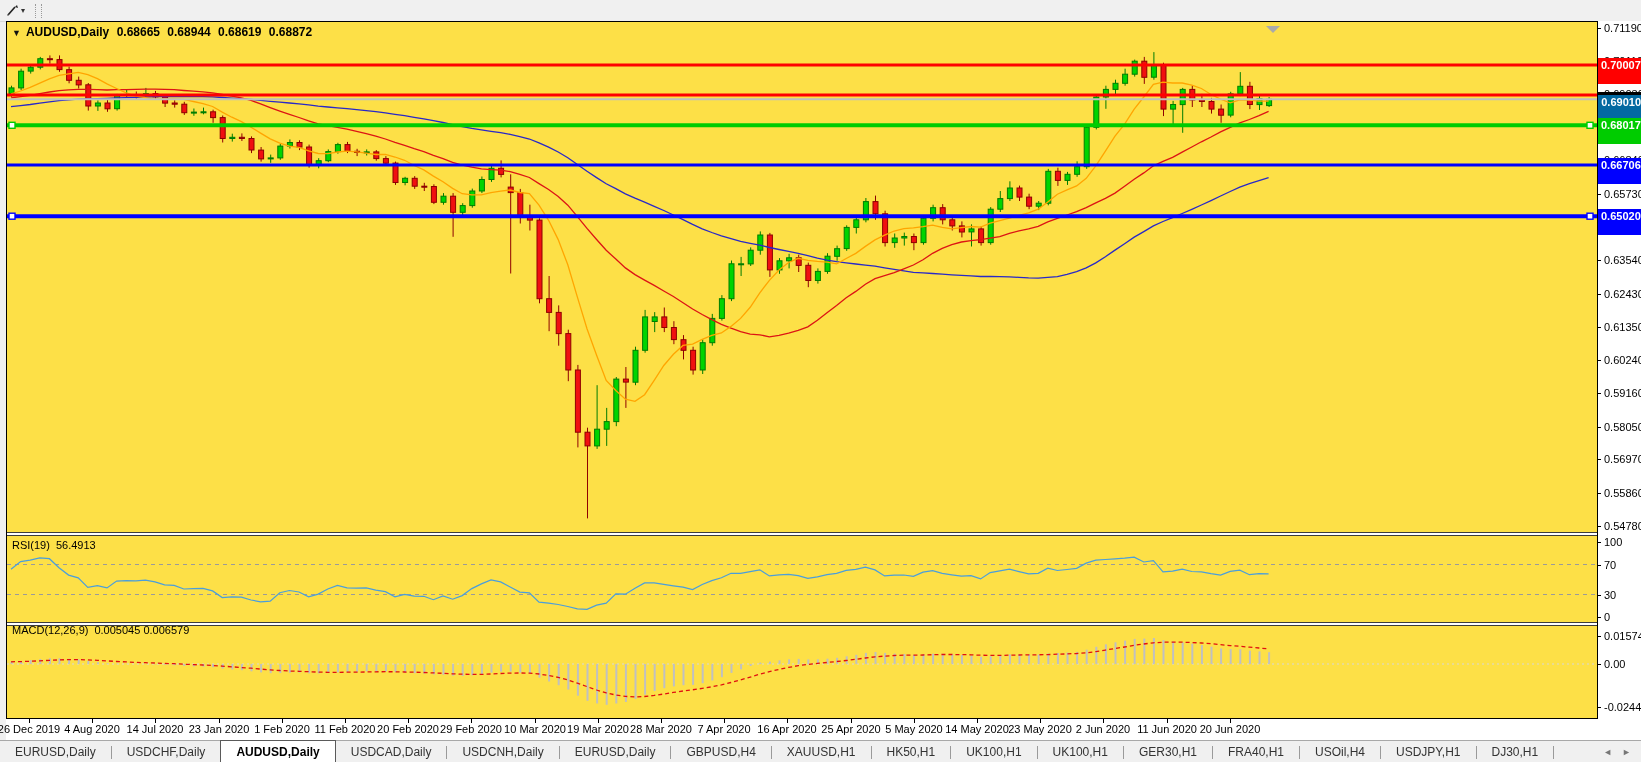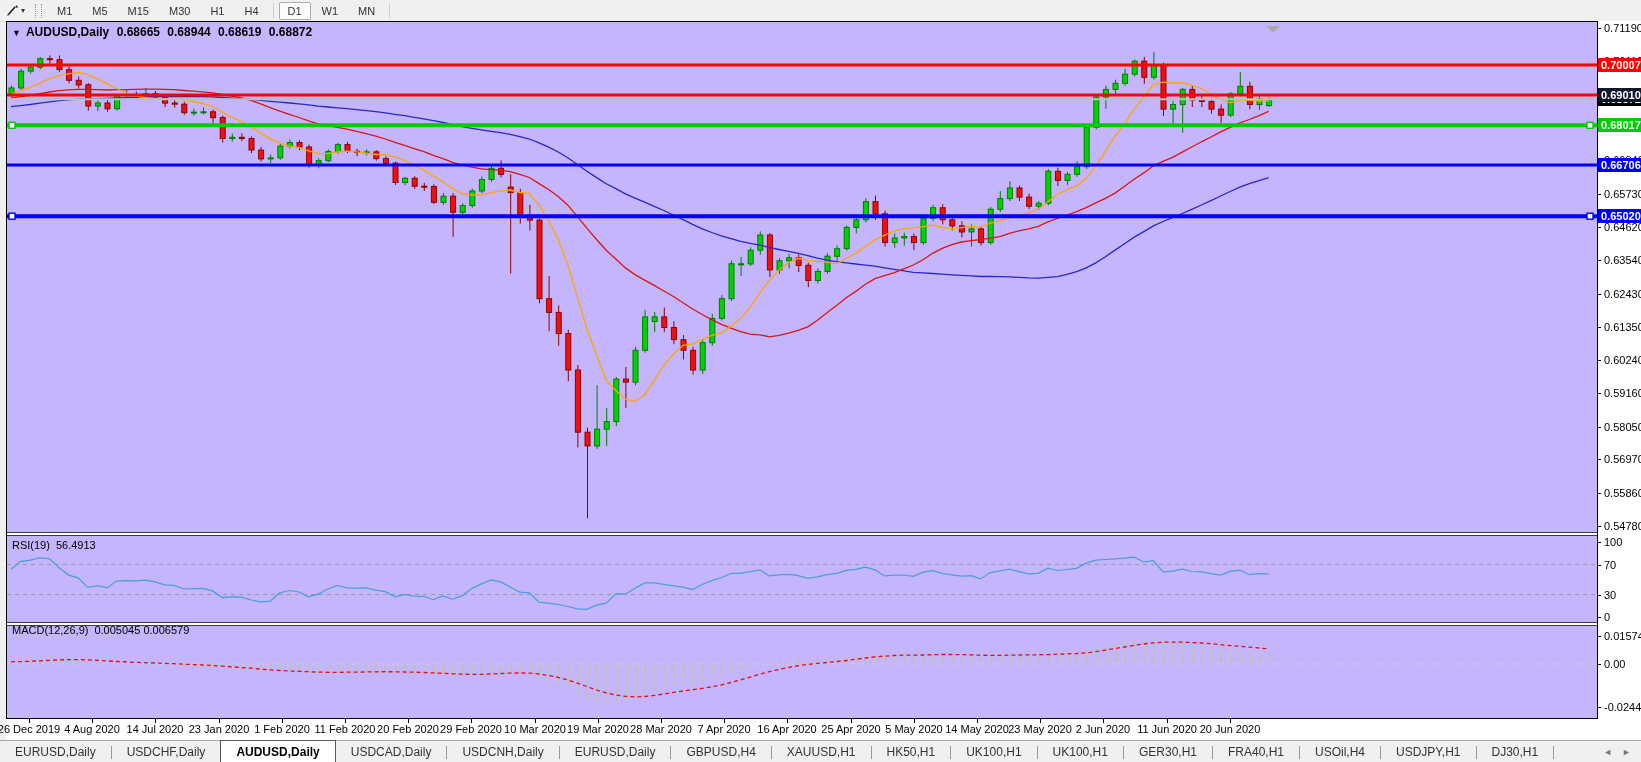--- a/index.html
+++ b/index.html
@@ -9,39 +9,39 @@
     border-bottom:1px solid #d9d9d9;display:flex;align-items:center;font-size:11px;color:#222;}
   .tool-icon-btn{display:flex;align-items:center;padding:1px 4px;margin-left:2px;}
   .tool-icon-btn svg{display:block;}
   .caret{font-size:8px;color:#333;margin-left:2px;}
   .grip{width:5px;height:14px;margin:0 5px 0 6px;border-left:1px dotted #9a9a9a;border-right:1px dotted #9a9a9a;}
   .tf{padding:2px 8px;margin:0 1px;border:1px solid transparent;border-radius:2px;color:#333;}
   .tf.active{background:#fbfbfb;border:1px solid #adadad;}
   .tsep{width:1px;height:15px;background:#cfcfcf;margin:0 4px;}
   
   .chart-window{position:absolute;left:6px;top:21px;width:1635px;height:719px;background:#fff;}
-  .plot-col{position:absolute;left:0;top:0;width:1592px;height:698px;border:1px solid #000;box-sizing:border-box;background:#c4b5fd;}
+  .plot-col{position:absolute;left:0;top:0;width:1592px;height:698px;border:1px solid #000;box-sizing:border-box;background:#fde047;}
   .plot-col svg{position:absolute;left:0;}
   #svg-main{top:0;}
   #svg-rsi{top:514px;}
   #svg-macd{top:604px;}
   .pane-sep{position:absolute;left:0;width:100%;height:4px;background:#fff;border-top:1px solid #3c3c3c;border-bottom:1px solid #3c3c3c;box-sizing:border-box;}
   #sep1{top:510px;} #sep2{top:600px;}
   .chart-title{position:absolute;left:5px;top:3px;z-index:5;font-size:12px;font-weight:700;color:#000;white-space:nowrap;}
   .chart-title .tri{font-size:9px;margin-right:5px;color:#111;}
   .chart-title span{margin-right:4px;}
   .pane-label{position:absolute;left:5px;z-index:5;font-size:11px;color:#000;white-space:nowrap;}
   #rsi-label{top:517px;} #macd-label{top:602px;}
   .pane-label b{font-weight:400;margin-right:6px;}
   
   .axis-col{position:absolute;left:1592px;top:0;width:43px;height:698px;background:#fff;}
   .ptick{position:absolute;left:0;width:43px;height:13px;font-size:11px;font-weight:400;color:#000;line-height:13px;}
   .ptick .dash{position:absolute;left:0;top:6px;width:3px;height:1px;background:#000;}
   .ptick .t{padding-left:6px;}
-  .tag{position:absolute;left:0;width:43px;height:14px;line-height:14px;font-size:11px;font-weight:700;
+  .tag{position:absolute;left:0;width:43px;height:26px;line-height:14px;font-size:11px;font-weight:700;
     color:#fff;padding-left:3px;box-sizing:border-box;z-index:3;}
   .tag.cur{z-index:2;}
   
   .date-row{position:absolute;left:0;top:699px;width:1592px;height:34px;background:#fff;}
   .dlab{position:absolute;top:3px;transform:translateX(-50%);font-size:11px;color:#000;white-space:nowrap;}
   .dtick{position:absolute;top:-1px;width:1px;height:4px;background:#000;}
   
   .tabbar{position:absolute;left:0;top:740px;width:1641px;height:22px;background:#f0f0f0;
     border-top:1px solid #a8a8a8;display:flex;align-items:stretch;font-size:12px;color:#333;}
   .tab{display:flex;align-items:center;padding:0 15px;position:relative;white-space:nowrap;}
@@ -58,33 +58,20 @@
     <span>
       <svg width="13" height="13" viewBox="0 0 13 13">
         <path d="M2 11 L9 3" stroke="#222" stroke-width="1.6" fill="none"></path>
         <path d="M9 3 L11 1 L12 4 Z" fill="#222"></path>
         <path d="M1 12 L3 11 L2 10 Z" fill="#555"></path>
       </svg>
     </span>
     <span class="caret">▾</span>
   </div>
   <div class="grip"></div>
-  <div id="tf-buttons" style="display:flex;align-items:center;">
-      <div class="tf">M1</div>
-      <div class="tf">M5</div>
-      <div class="tf">M15</div>
-      <div class="tf">M30</div>
-      <div class="tf">H1</div>
-      <div class="tf">H4</div>
-      <div class="tsep"></div>
-      <div class="tf active">D1</div>
-      <div class="tf">W1</div>
-      <div class="tf">MN</div>
-      <div class="tsep"></div>
-    </div>
 </div>
 
 <div class="chart-window">
   <div class="plot-col">
     <div class="chart-title">
       <span class="tri">▼</span><span>AUDUSD,Daily</span>
       <span>0.68665</span>
       <span>0.68944</span>
       <span>0.68619</span>
       <span>0.68872</span>
@@ -544,21 +531,21 @@
       <div class="ptick" style="top: 499px;"><span class="dash"></span><span class="t">0.54780</span></div>
       <div class="ptick" style="top: 515px;"><span class="dash"></span><span class="t">100</span></div>
       <div class="ptick" style="top: 538px;"><span class="dash"></span><span class="t">70</span></div>
       <div class="ptick" style="top: 568px;"><span class="dash"></span><span class="t">30</span></div>
       <div class="ptick" style="top: 590px;"><span class="dash"></span><span class="t">0</span></div>
       <div class="ptick" style="top: 609px;"><span class="dash"></span><span class="t">0.015741</span></div>
       <div class="ptick" style="top: 637px;"><span class="dash"></span><span class="t">0.00</span></div>
       <div class="ptick" style="top: 680px;"><span class="dash"></span><span class="t">-0.024412</span></div>
       <div class="tag cur" style="top: 71px; background: rgb(0, 0, 0);">0.68872</div>
       <div class="tag" style="top: 37px; background: rgb(255, 0, 0);">0.70007</div>
-      <div class="tag" style="top: 67px; background: #0f172a;">0.69010</div>
+      <div class="tag" style="top: 74px; background: #0369a1; text-align: right;">0.69010</div>
       <div class="tag" style="top: 97px; background: rgb(0, 204, 0);">0.68017</div>
       <div class="tag" style="top: 137px; background: rgb(0, 0, 255);">0.66706</div>
       <div class="tag" style="top: 188px; background: rgb(0, 0, 255);">0.65020</div>
     </div>
   <div class="date-row" id="date-axis">
       <div class="dtick" style="left: 23px;"></div>
       <div class="dlab" style="left: 23px;">26 Dec 2019</div>
       <div class="dtick" style="left: 86px;"></div>
       <div class="dlab" style="left: 86px;">4 Aug 2020</div>
       <div class="dtick" style="left: 149px;"></div>

